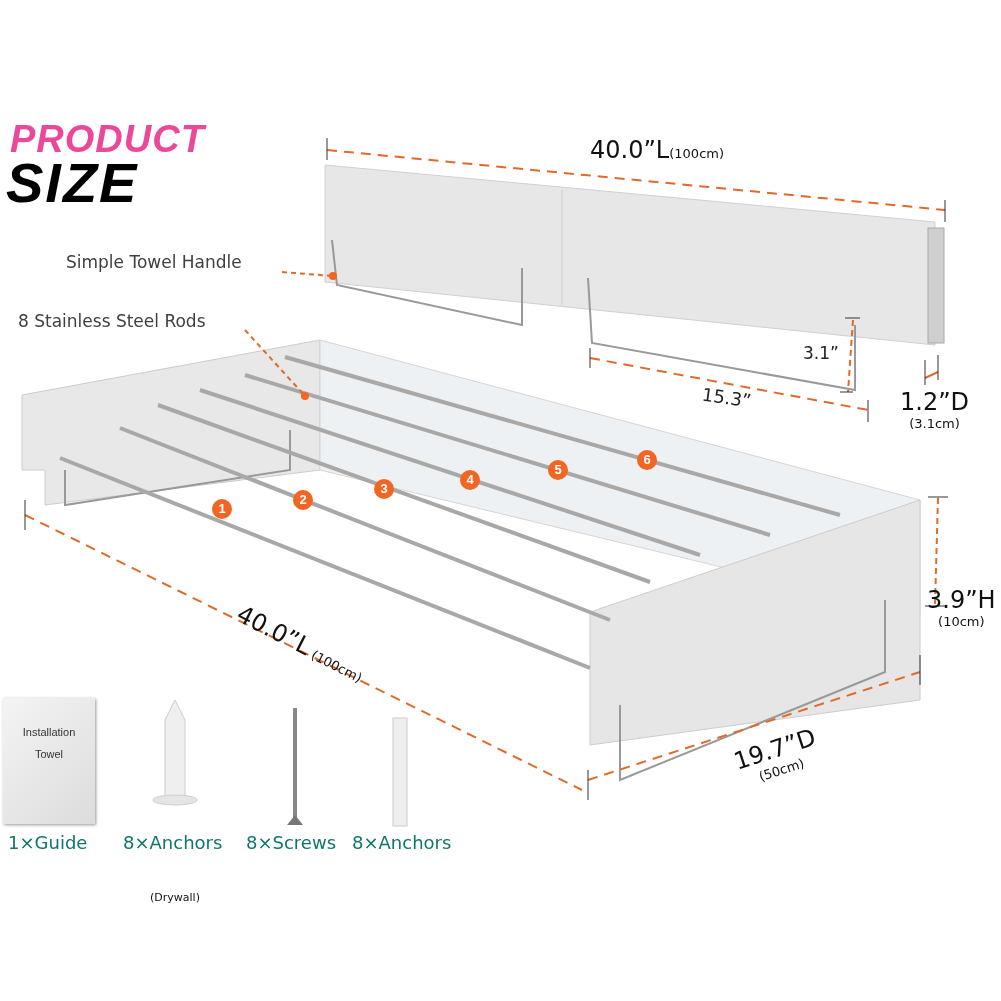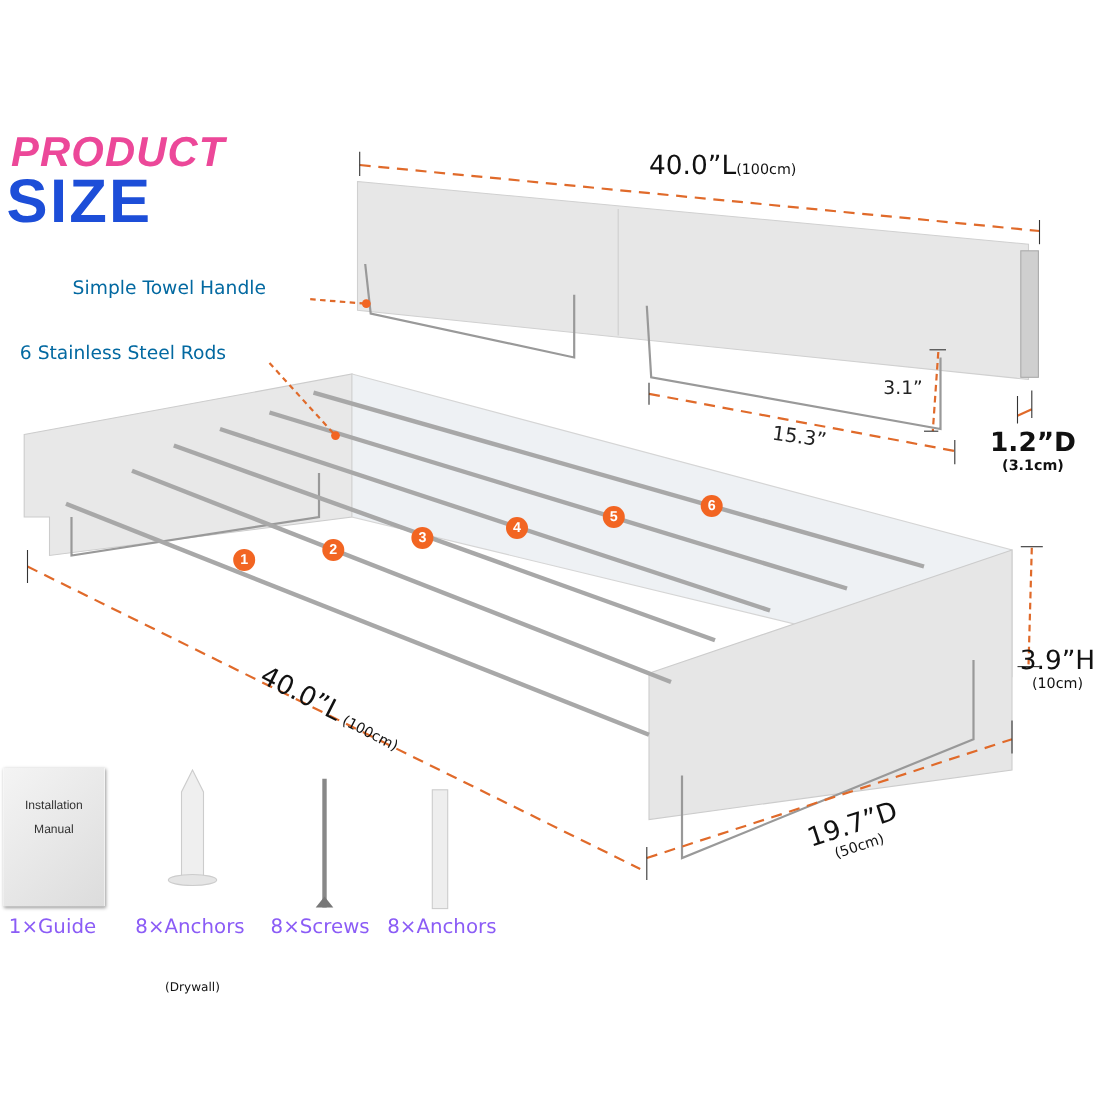--- a/index.html
+++ b/index.html
@@ -1,24 +1,24 @@
 <!DOCTYPE html>
 <html><head>
 <meta charset="utf-8">
 <style>
   html,body{margin:0;padding:0;background:#fff;}
   body{width:1001px;height:1001px;position:relative;overflow:hidden;font-family:"DejaVu Sans",sans-serif;color:#222;}
   .abs{position:absolute;}
   .title1{left:10px;top:118px;font-family:"Liberation Sans",sans-serif;font-weight:bold;font-style:italic;font-size:38px;color:#ec4899;letter-spacing:1px;}
-  .title2{left:6px;top:150px;font-family:"Liberation Sans",sans-serif;font-weight:bold;font-size:56px;color:#1d4ed8;letter-spacing:2px;}
-  .lbl{font-size:17px;color:#0369a1;}
+  .title2{left:6px;top:150px;font-family:"Liberation Sans",sans-serif;font-weight:bold;font-style:italic;font-size:56px;color:#000000;letter-spacing:2px;}
+  .lbl{font-size:17px;color:#404040;}
   .dim{font-size:24px;color:#111;}
   .dimsmall{font-size:13px;color:#111;}
   svg.scene{position:absolute;left:0;top:0;}
-  .acc-label{font-size:18px;color:#8b5cf6;text-align:center;white-space:nowrap;}
+  .acc-label{font-size:18px;color:#0f766e;text-align:center;white-space:nowrap;}
   .acc-sub{font-size:11px;color:#111;text-align:center;}
   .manual{left:3px;top:698px;width:92px;height:126px;background:linear-gradient(135deg,#f4f4f4,#dcdcdc);box-shadow:1px 1px 3px #999;}
   .manual-text{position:absolute;left:0;width:92px;text-align:center;font-family:"Liberation Sans",sans-serif;font-size:11px;color:#333;}
   .badge{position:absolute;width:20px;height:20px;border-radius:50%;background:#f26522;color:#fff;font-size:13px;font-weight:bold;text-align:center;line-height:20px;font-family:"Liberation Sans",sans-serif;}
 </style>
 </head>
 <body>
 
 <div class="abs title1">PRODUCT</div>
 <div class="abs title2">SIZE</div>
@@ -94,46 +94,46 @@
 </svg>
 
 <div class="badge" style="left:212px;top:499px;">1</div>
 <div class="badge" style="left:293px;top:490px;">2</div>
 <div class="badge" style="left:374px;top:479px;">3</div>
 <div class="badge" style="left:460px;top:470px;">4</div>
 <div class="badge" style="left:548px;top:460px;">5</div>
 <div class="badge" style="left:637px;top:450px;">6</div>
 
 <div class="abs lbl" style="left:66px;top:252px;">Simple Towel Handle</div>
-<div class="abs lbl" style="left:18px;top:311px;">6 Stainless Steel Rods</div>
+<div class="abs lbl" style="left:18px;top:311px;">8 Stainless Steel Rods</div>
 
 <div class="abs" style="left:590px;top:136px;transform:rotate(0deg);">
   <span class="dim">40.0”L</span><span class="dimsmall">(100cm)</span>
 </div>
 <div class="abs" style="left:803px;top:343px;font-size:17px;text-align:right;">3.1”</div>
 <div class="abs" style="left:702px;top:387px;font-size:18px;transform:rotate(8deg);">15.3”</div>
-<div class="abs" style="left:900px;top:388px;text-align:center;font-weight:bold;">
+<div class="abs" style="left:900px;top:388px;text-align:center;">
   <div class="dim">1.2”D</div>
   <div class="dimsmall">(3.1cm)</div>
 </div>
 <div class="abs" style="left:927px;top:542px;text-align:center;margin-top:44px;">
   <div class="dim">3.9”H</div>
   <div class="dimsmall">(10cm)</div>
 </div>
 <div class="abs" style="left:245px;top:600px;transform:rotate(27deg);transform-origin:left top;white-space:nowrap;">
   <span class="dim">40.0”L</span>
   <span class="dimsmall">(100cm)</span>
 </div>
 <div class="abs" style="left:735px;top:735px;transform:rotate(-18deg);text-align:center;">
   <div class="dim">19.7”D</div>
   <div class="dimsmall">(50cm)</div>
 </div>
 
 <div class="abs manual">
   <div class="manual-text" style="top:28px;">Installation</div>
-  <div class="manual-text" style="top:50px;">Manual</div>
+  <div class="manual-text" style="top:50px;">Towel</div>
 </div>
 
 <div class="abs acc-label" style="left:8px;top:832px;">1×Guide</div>
 <div class="abs acc-label" style="left:123px;top:832px;">8×Anchors</div>
 <div class="abs acc-sub" style="left:150px;top:891px;">(Drywall)</div>
 <div class="abs acc-label" style="left:246px;top:832px;">8×Screws</div>
 <div class="abs acc-label" style="left:352px;top:832px;">8×Anchors</div>
 
 </body></html>

